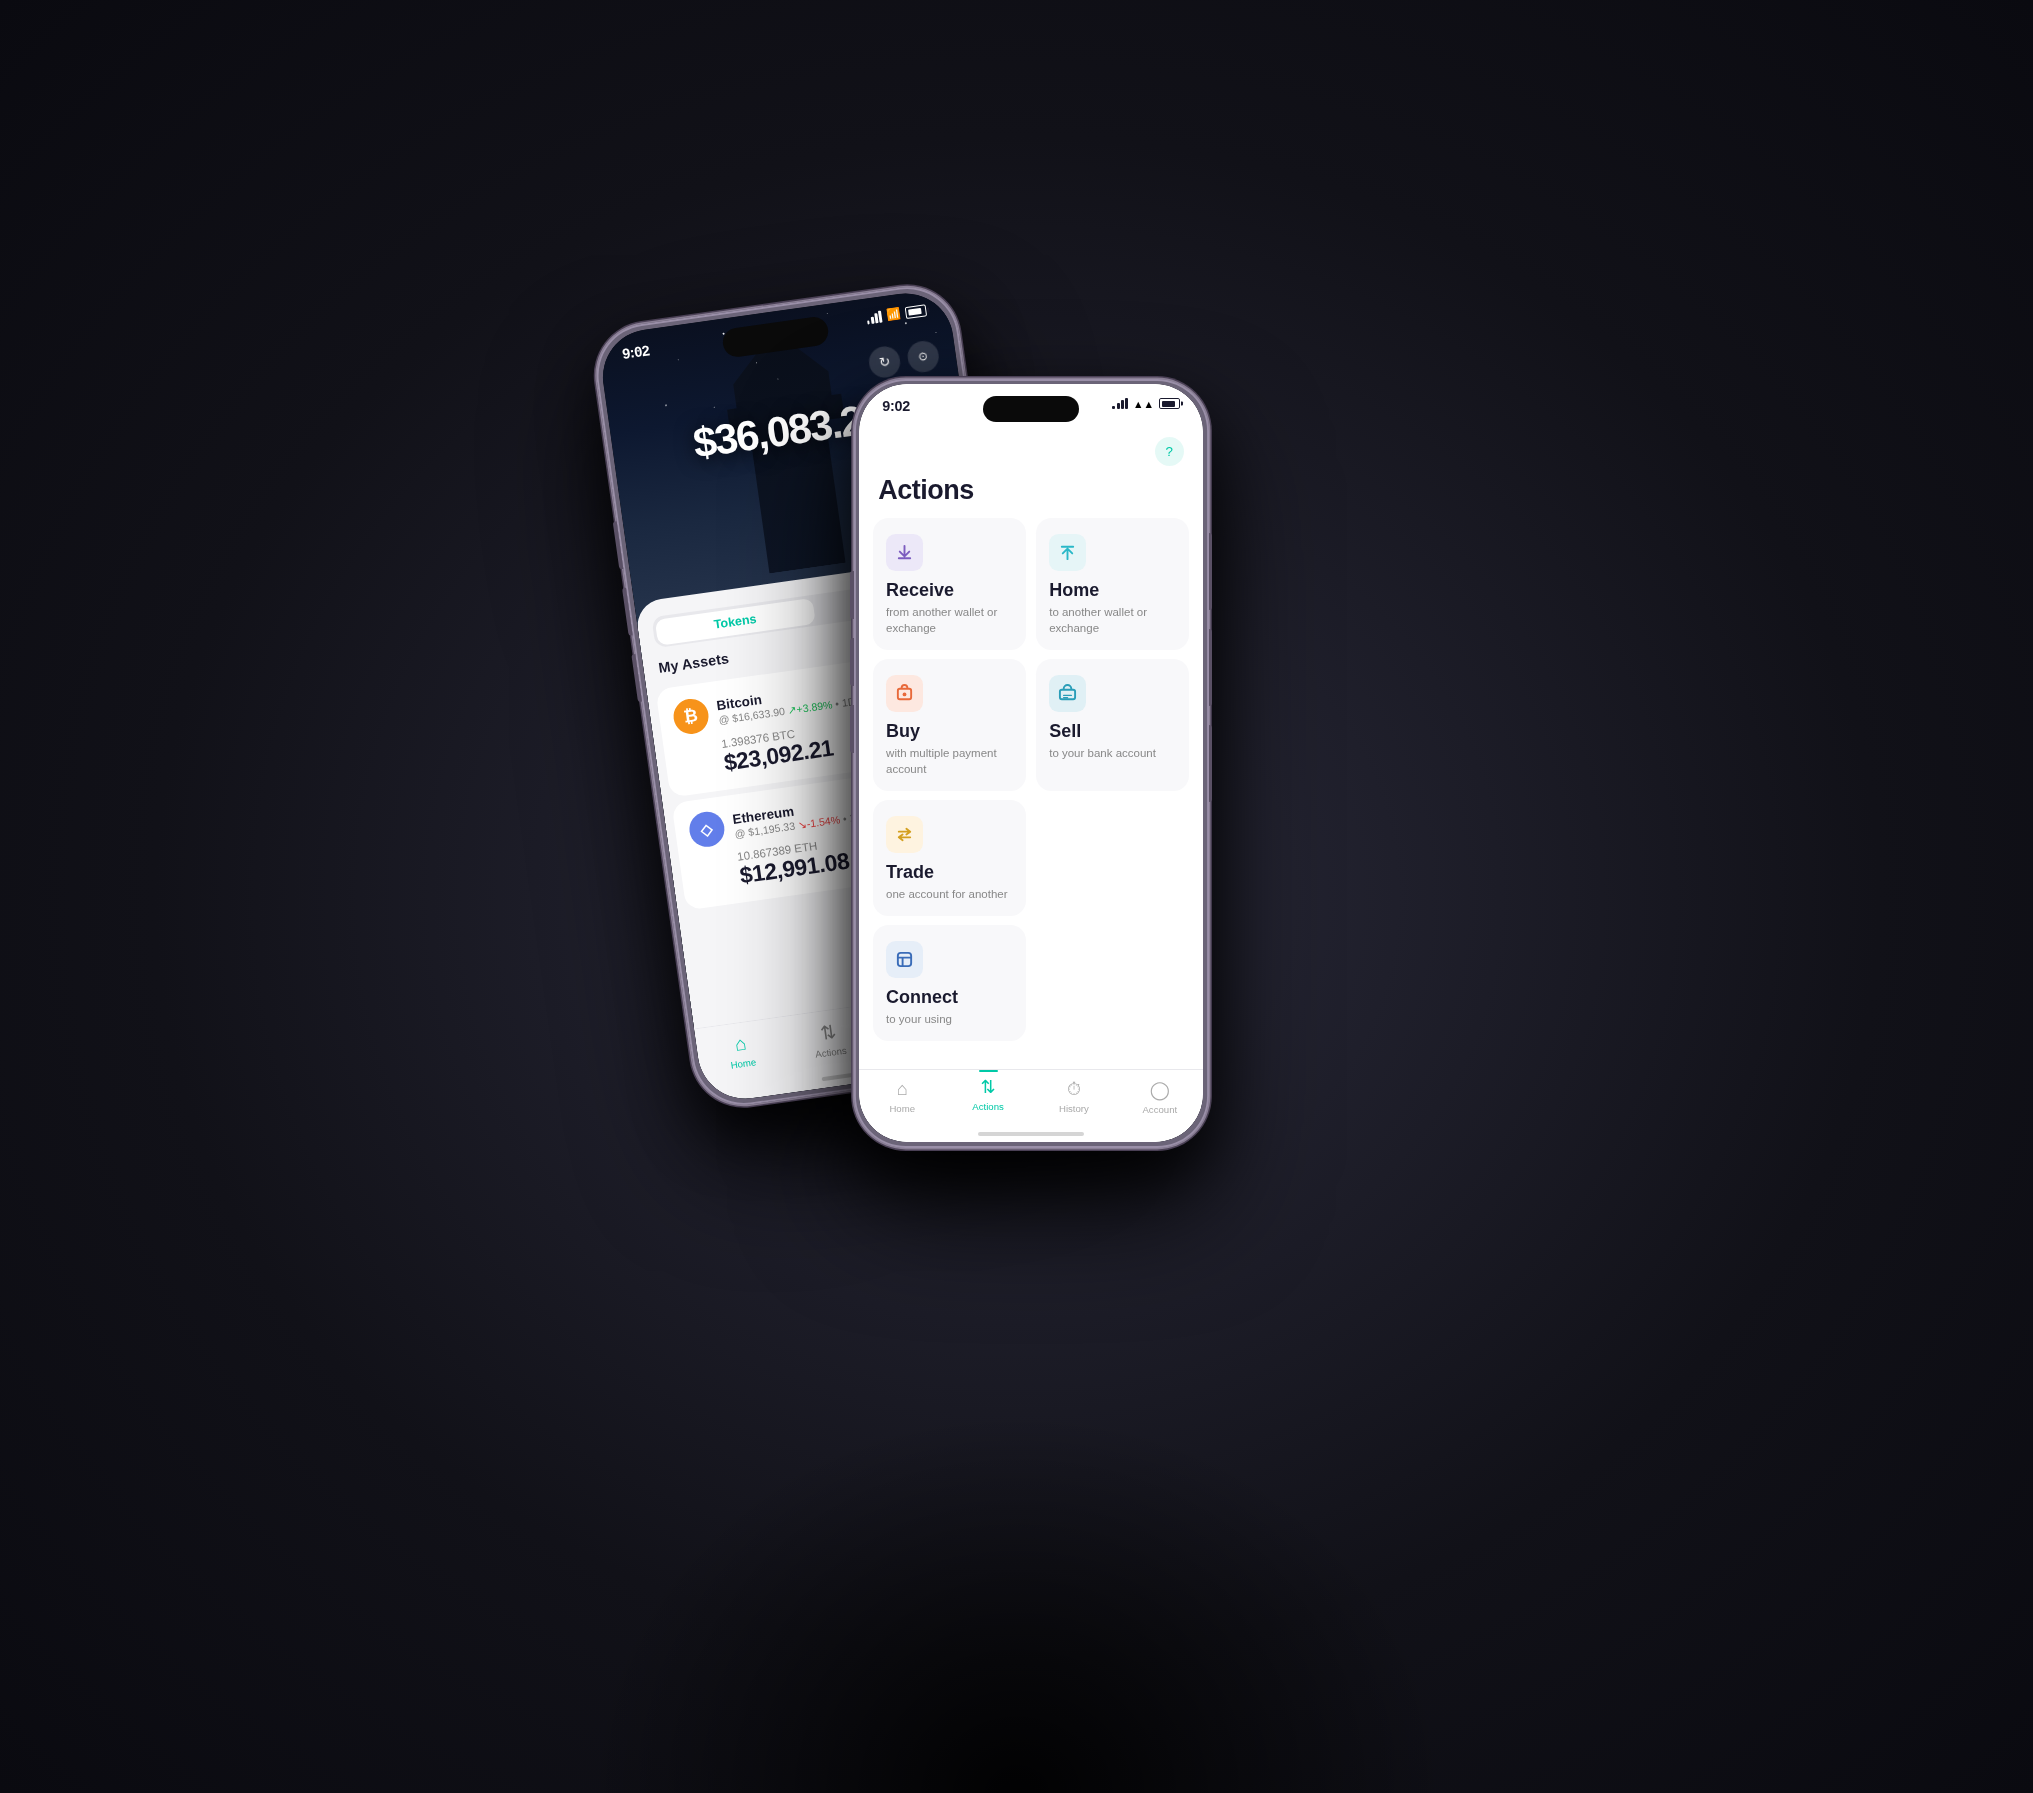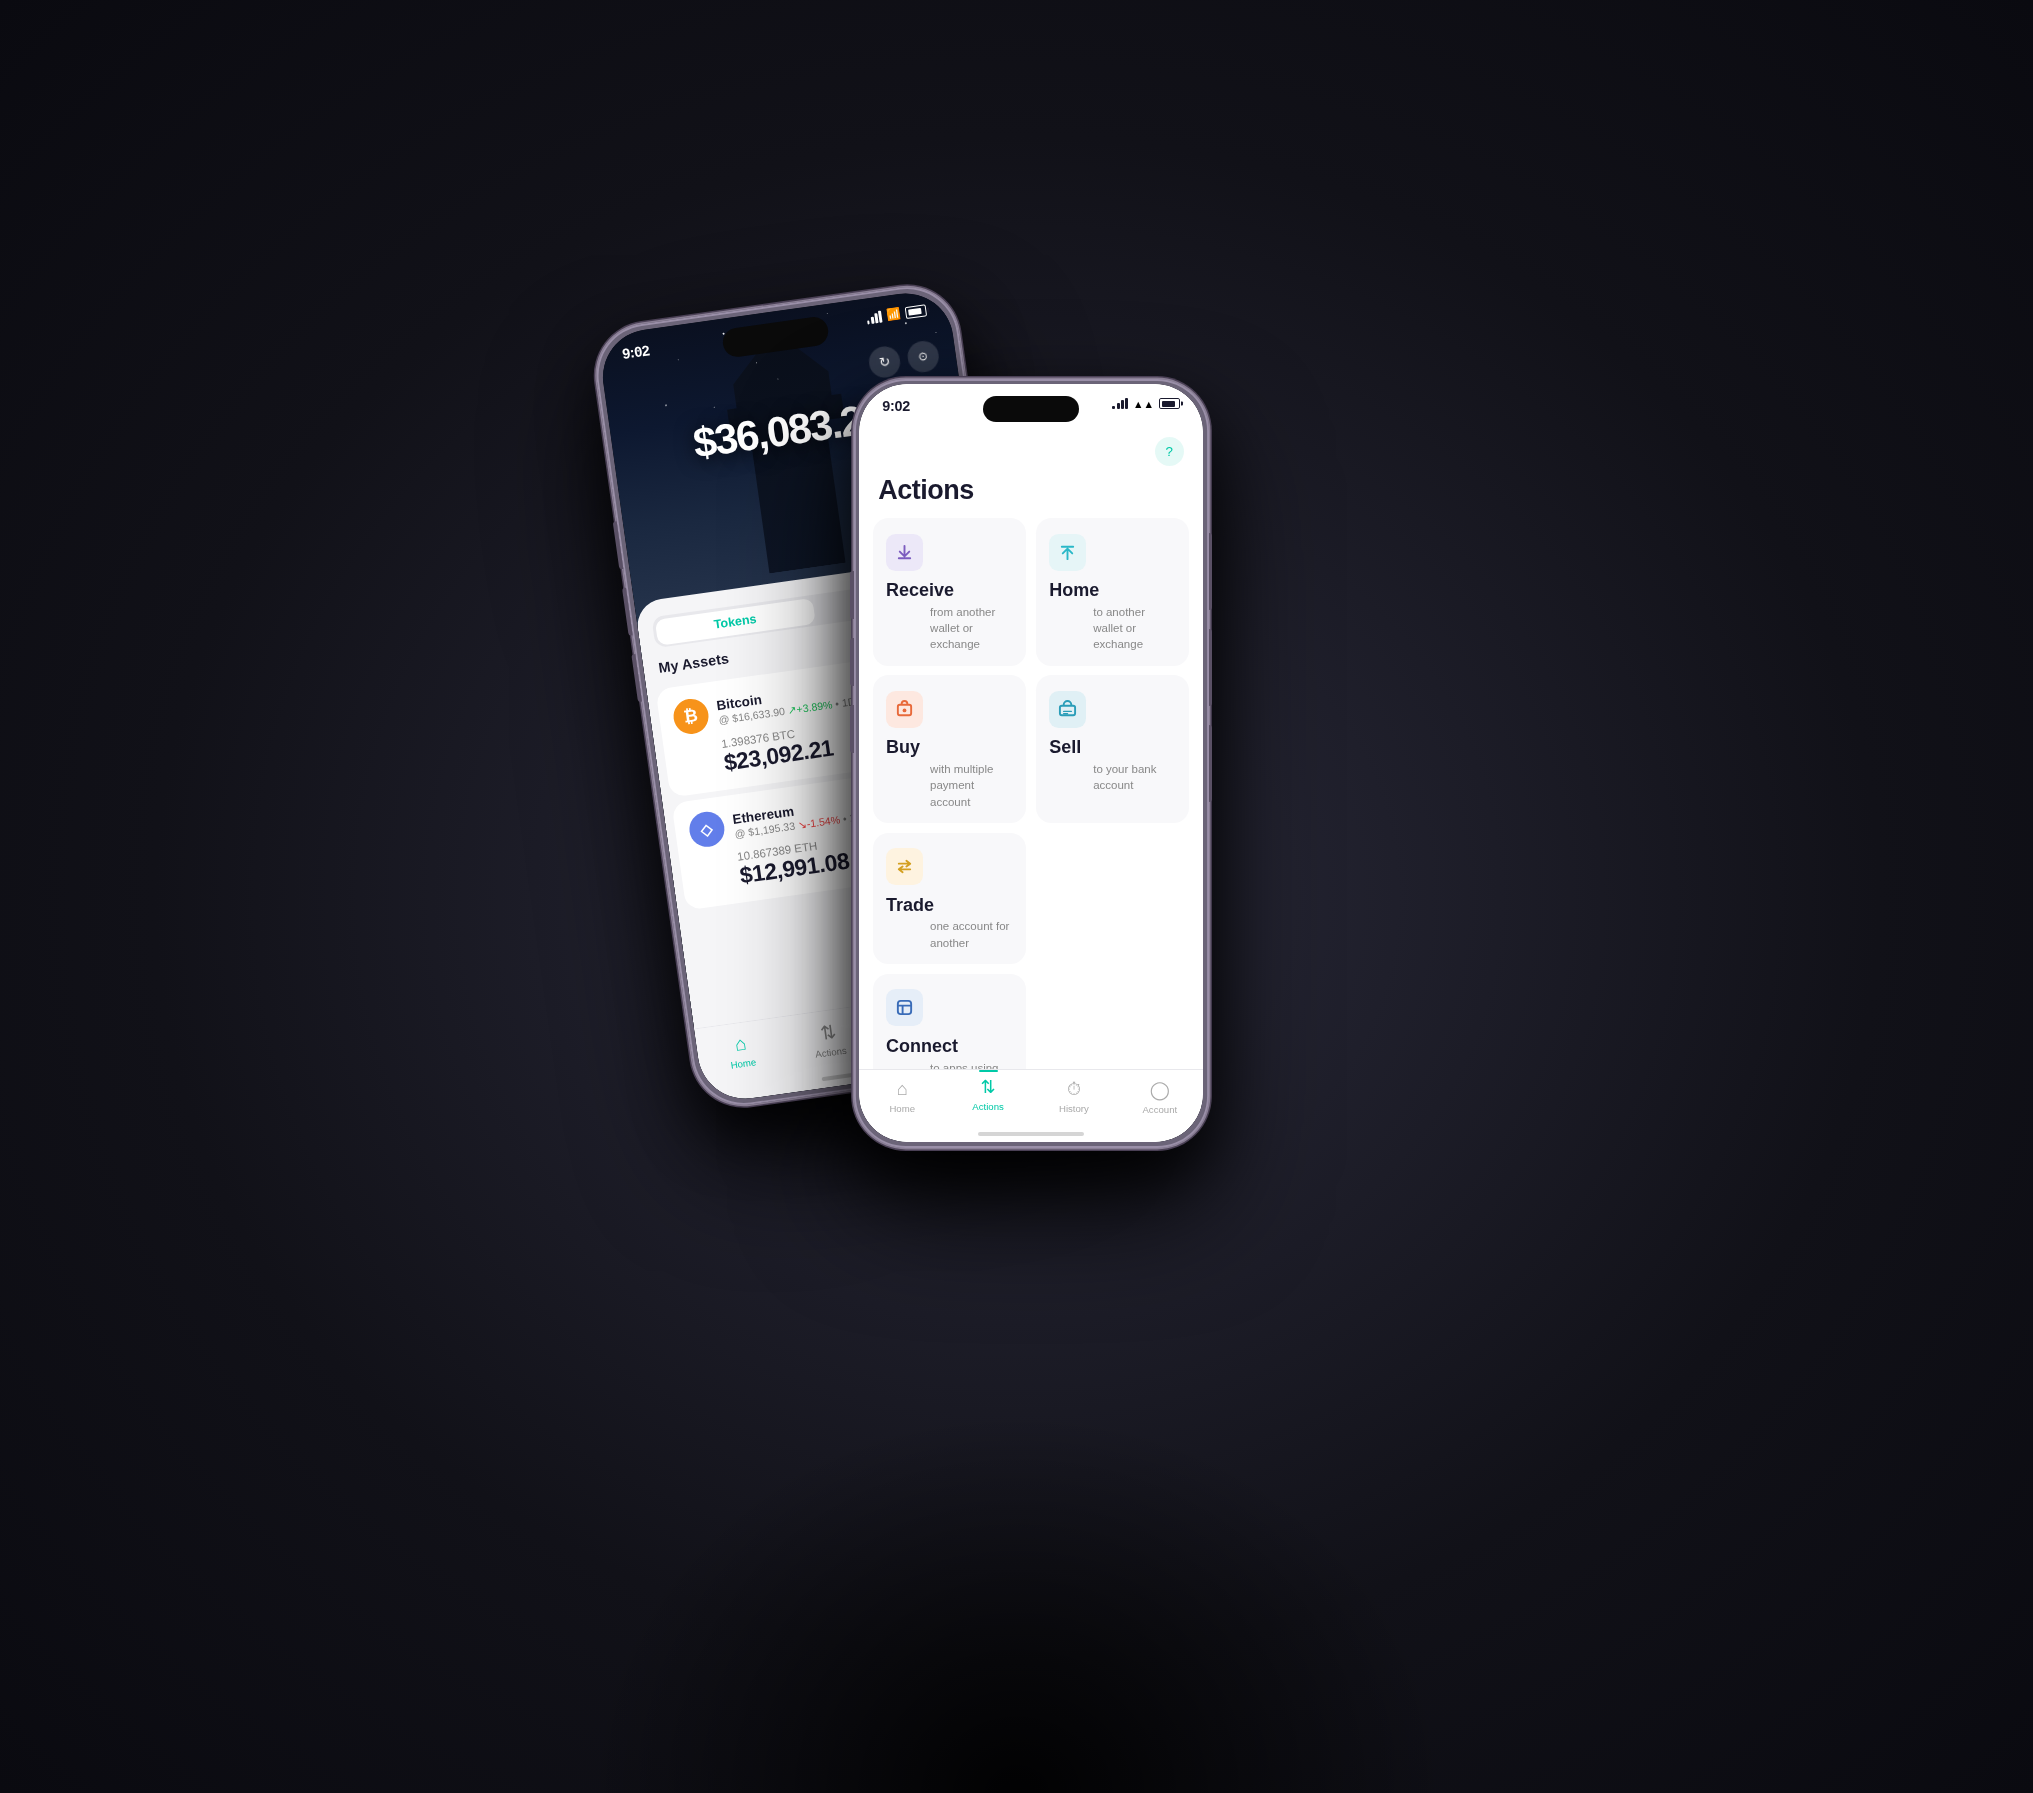--- a/index.html
+++ b/index.html
@@ -577,21 +577,20 @@
       font-size: 18px;
       font-weight: 700;
       color: #1a1a2e;
       margin-bottom: 2.9px;
     }
 
     .action-desc {
       font-size: 11.5px;
       color: #888;
       line-height: 1.4;
-      margin-left: 44px;
     }
 
     
     .action-card-full {
       grid-column: 1;
     }
 
     
     .bottom-nav-front {
       position: absolute;
@@ -877,21 +876,21 @@
           </div>
 
           <div class="action-card action-card-full">
             <div class="action-icon-wrap icon-connect">
               <svg width="19" height="19" viewBox="0 0 20 20" fill="none">
                 <rect x="3" y="3" width="14" height="14" rx="3" stroke="#3a6cb8" stroke-width="2"></rect>
                 <path d="M3 8h14M8 8v9" stroke="#3a6cb8" stroke-width="2"></path>
               </svg>
             </div>
             <div class="action-name">Connect</div>
-            <div class="action-desc">to apps using</div>
+            <div class="action-desc">to your using</div>
           </div>
 
         </div>
 
         <div class="bottom-nav-front">
           <div class="nav-item-front">
             <span class="nav-icon-front">⌂</span>
             <span class="nav-label-front">Home</span>
           </div>
           <div class="nav-item-front">

